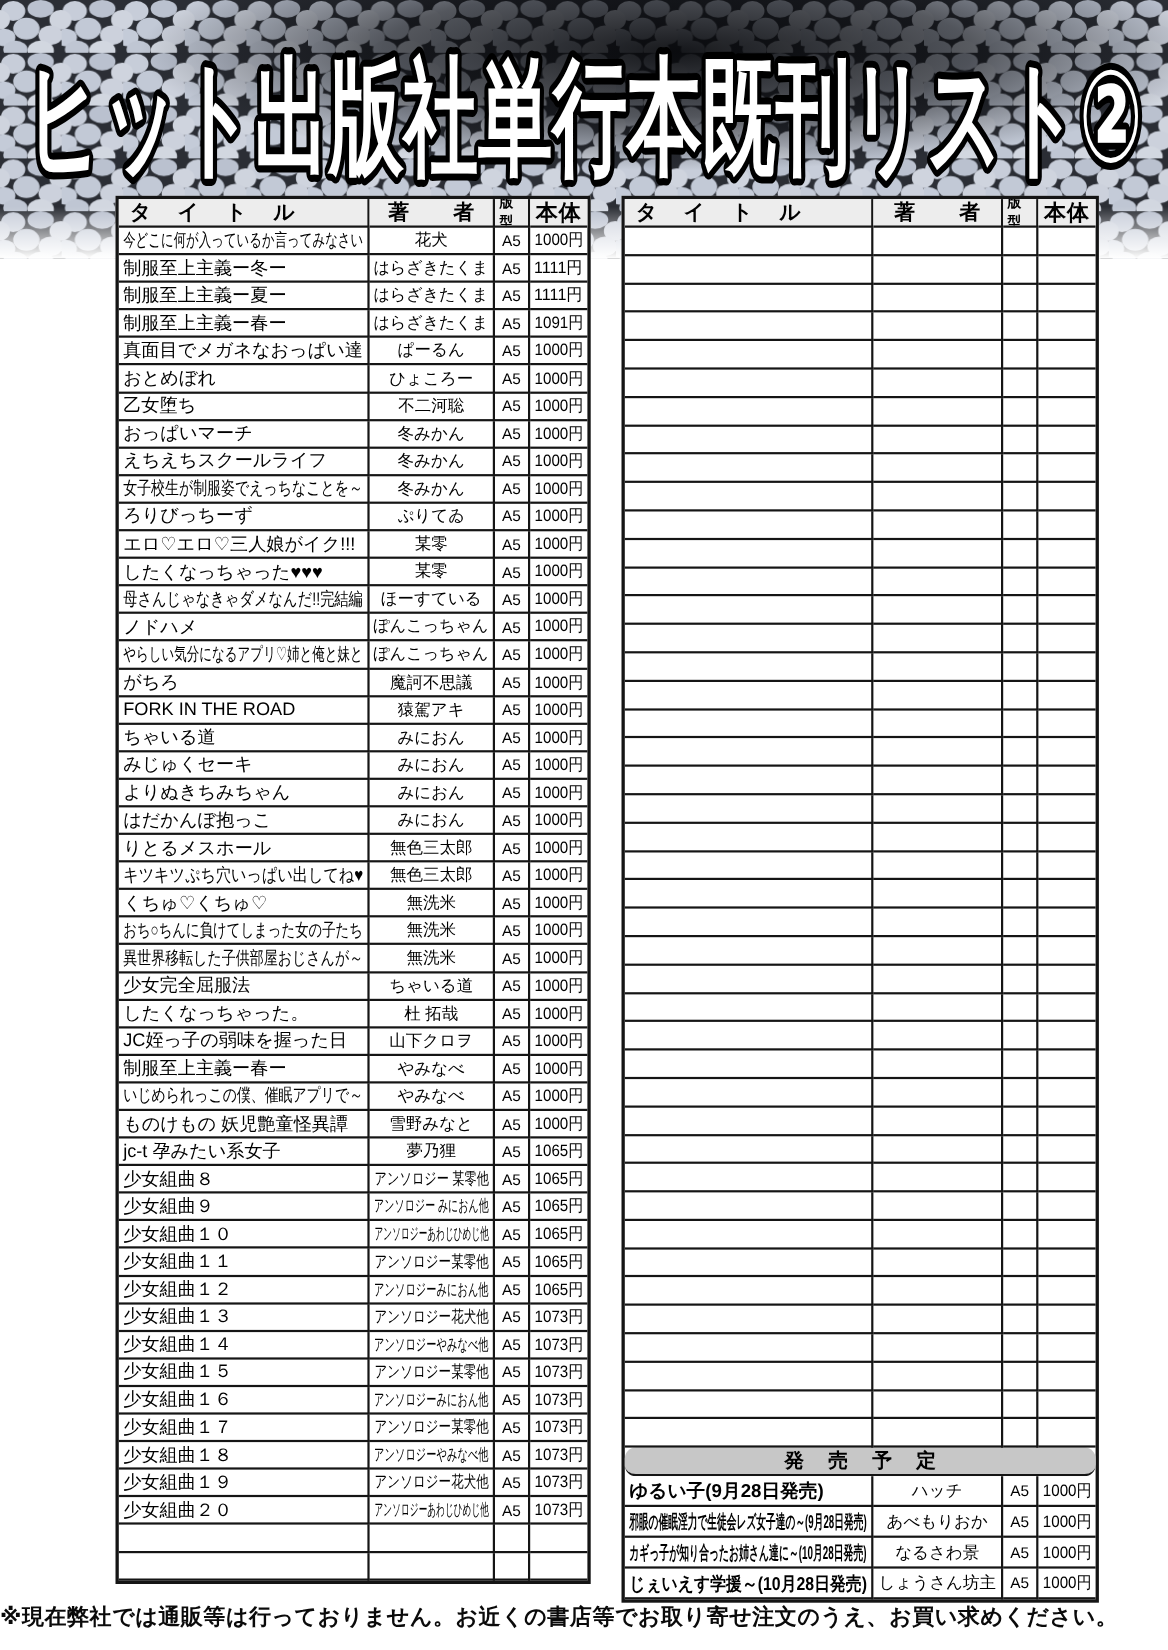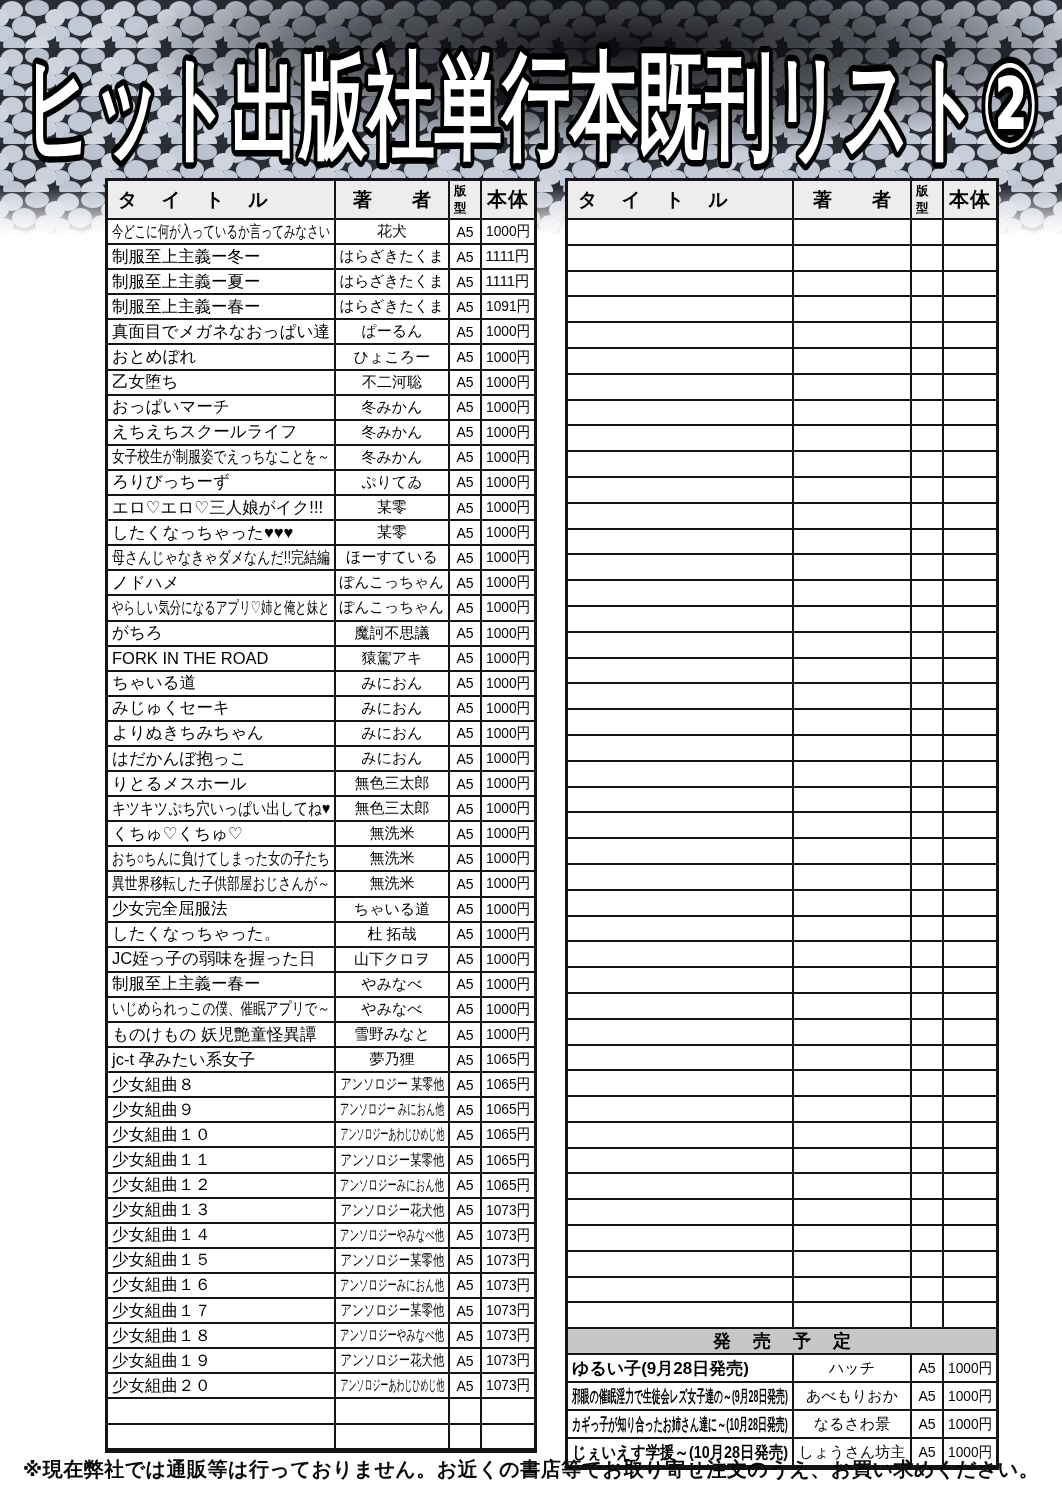--- a/index.html
+++ b/index.html
@@ -10,21 +10,21 @@
   }
   .masthead{position:absolute;top:0;left:0;}
   .table{
     position:absolute;background:#fff;border:3px solid #151515;
   }
   .table-left{left:105px;top:178px;width:426px;}
   .table-right{left:565px;top:178px;width:428px;}
   .thead,.tr{display:grid;}
   .table-left .thead,.table-left .tr{grid-template-columns:228px 114px 32px 1fr;}
   .table-right .thead,.table-right .tr{grid-template-columns:226px 118px 32px 1fr;}
-  .thead{height:39px;}
+  .thead{height:26px;}
   .th,.td{
     border-right:2px solid #151515;border-bottom:2px solid #151515;
     display:flex;align-items:center;justify-content:center;
     overflow:hidden;padding:0 4px;box-sizing:border-box;
   }
   .th:nth-child(4),.td:nth-child(4){border-right:none;}
   .th{background:#ededed;font-weight:700;}
   .th-title{justify-content:flex-start;font-size:19px;}
   .th-title span{letter-spacing:24px;white-space:nowrap;padding-left:6px;}
   .th-author span{letter-spacing:40px;margin-right:-40px;white-space:nowrap;font-size:19px;}
@@ -37,25 +37,25 @@
   .fit{display:inline-block;white-space:nowrap;transform-origin:center center;}
   .td.c0 .fit{transform-origin:left center;}
   .td.c0 .fit{font-size:16.5px;font-weight:500;}
   .td.c1 .fit{font-size:15px;font-weight:500;}
   .td.c2 .fit{font-size:14px;}
   .td.c3 .fit{font-size:15px;}
   .release-row .td.c0 .fit{font-size:17px;font-weight:600;}
   .release-band{
     height:24px;background:#c7c7c7;border-bottom:2px solid #151515;
     display:flex;align-items:center;justify-content:center;
-    font-size:18px;font-weight:700;
+    font-size:18px;font-weight:700;border-radius:10px;
   }
   .release-band span{letter-spacing:22px;margin-right:-22px;white-space:nowrap;}
   .footer-note{
-    position:absolute;left:0;top:1456px;width:1062px;text-align:center;
+    position:absolute;left:0;top:1456px;width:1062px;
     font-size:20px;font-weight:800;letter-spacing:0.5px;color:#0a0a0a;
   }
 </style>
 </head>
 <body>
 
 <svg class="masthead" width="1062" height="235" viewBox="0 0 1062 235">
   <defs>
     <pattern id="pebbles" width="56" height="48" patternUnits="userSpaceOnUse">
       <rect width="56" height="48" fill="#2b2e35"></rect>

